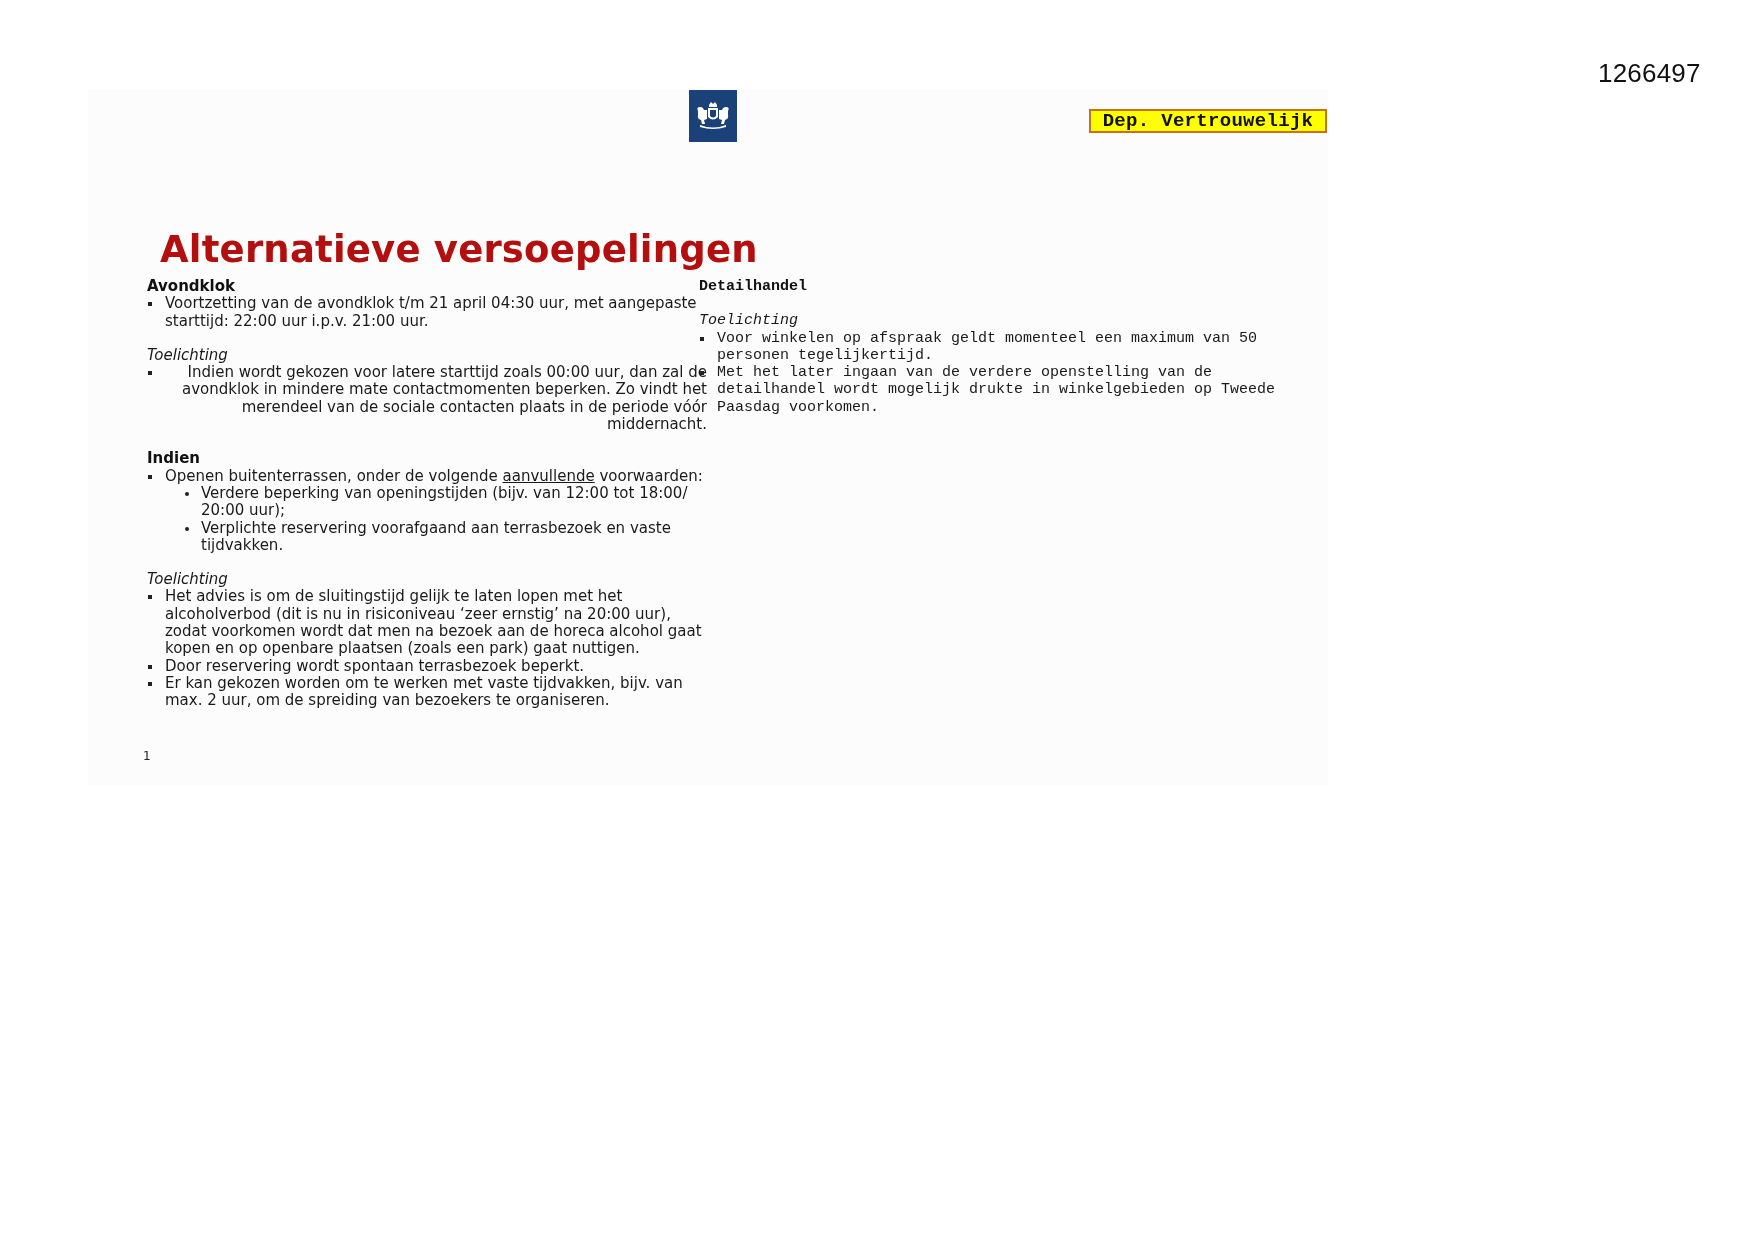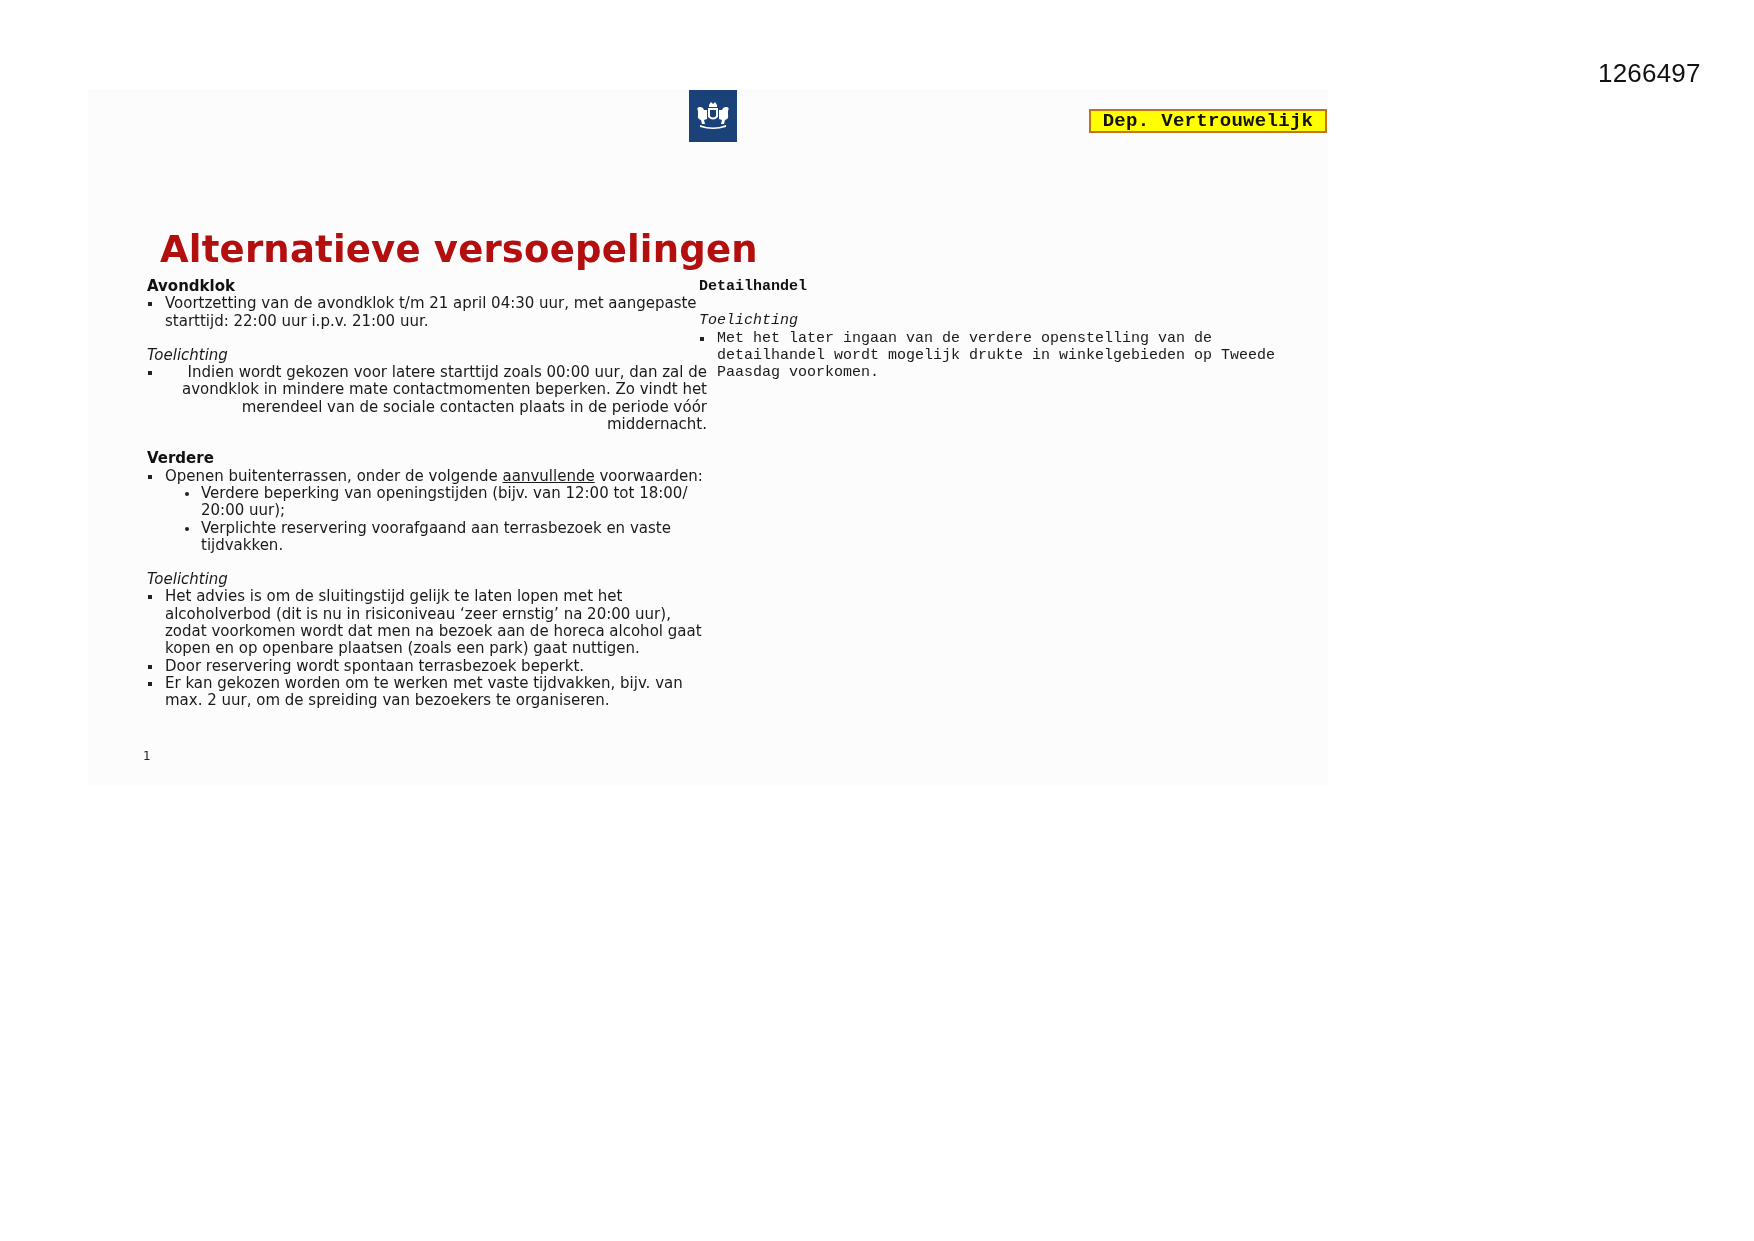--- a/index.html
+++ b/index.html
@@ -76,21 +76,21 @@
     <div class="heading">Avondklok</div>
     <ul>
       <li class="sq">Voortzetting van de avondklok t/m 21 april 04:30 uur, met aangepaste starttijd: 22:00 uur i.p.v. 21:00 uur.</li>
     </ul>
     <div class="gap"></div>
     <div class="sub">Toelichting</div>
     <ul>
       <li class="sq wide">Indien wordt gekozen voor latere starttijd zoals 00:00 uur, dan zal de avondklok in mindere mate contactmomenten beperken. Zo vindt het merendeel van de sociale contacten plaats in de periode vóór middernacht.</li>
     </ul>
     <div class="gap"></div>
-    <div class="heading">Verdere</div>
+    <div class="heading">Indien</div>
     <ul>
       <li class="sq"><span>Openen buitenterrassen, onder de volgende </span><span class="u">aanvullende</span><span> voorwaarden:</span>
         <ul class="nested">
           <li class="dot">Verdere beperking van openingstijden (bijv. van 12:00 tot 18:00/ 20:00 uur);</li>
           <li class="dot">Verplichte reservering voorafgaand aan terrasbezoek en vaste tijdvakken.</li>
         </ul>
       </li>
     </ul>
     <div class="gap"></div>
     <div class="sub">Toelichting</div>
@@ -99,18 +99,19 @@
       <li class="sq">Door reservering wordt spontaan terrasbezoek beperkt.</li>
       <li class="sq">Er kan gekozen worden om te werken met vaste tijdvakken, bijv. van max. 2 uur, om de spreiding van bezoekers te organiseren.</li>
     </ul>
   </div>
 
   <div class="col col-right">
     <div class="heading">Detailhandel</div>
     <div class="gap"></div>
     <div class="sub">Toelichting</div>
     <ul>
+      <li class="sq">Voor winkelen op afspraak geldt momenteel een maximum van 50 personen tegelijkertijd.</li>
       <li class="sq">Met het later ingaan van de verdere openstelling van de detailhandel wordt mogelijk drukte in winkelgebieden op Tweede Paasdag voorkomen.</li>
     </ul>
   </div>
 
   <div class="page-num">1</div>
 </div>
 
 </body></html>

